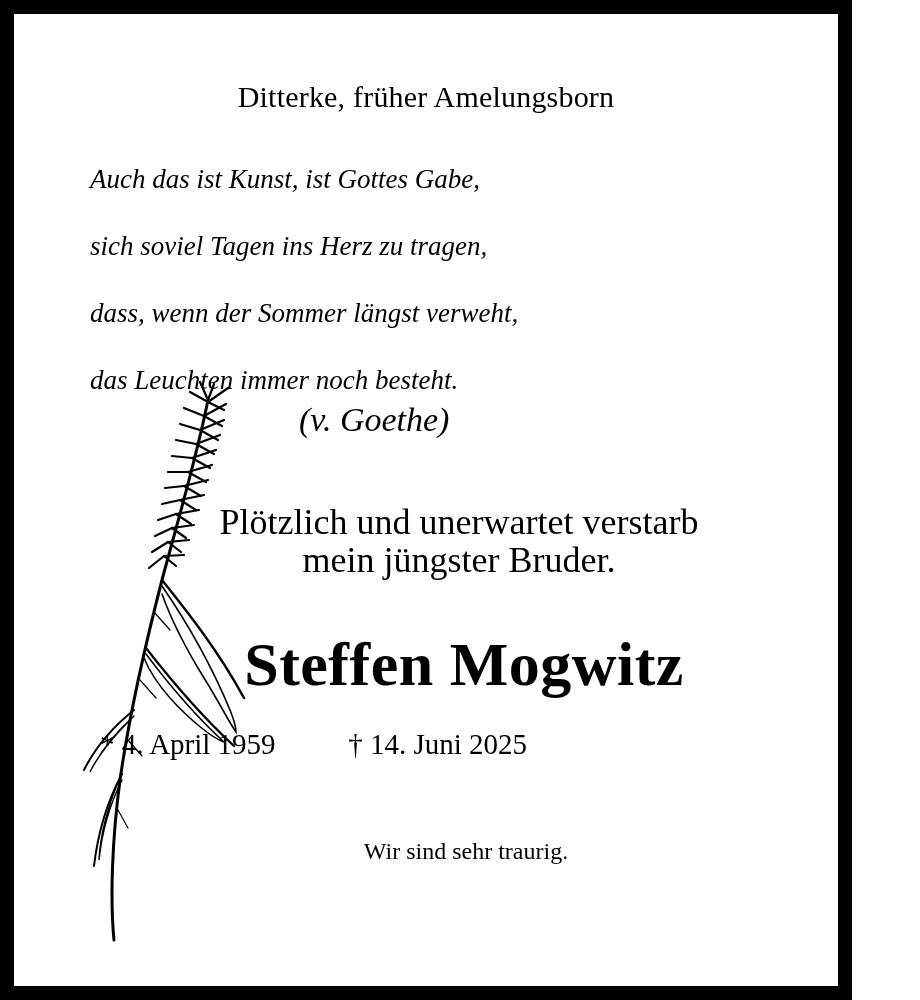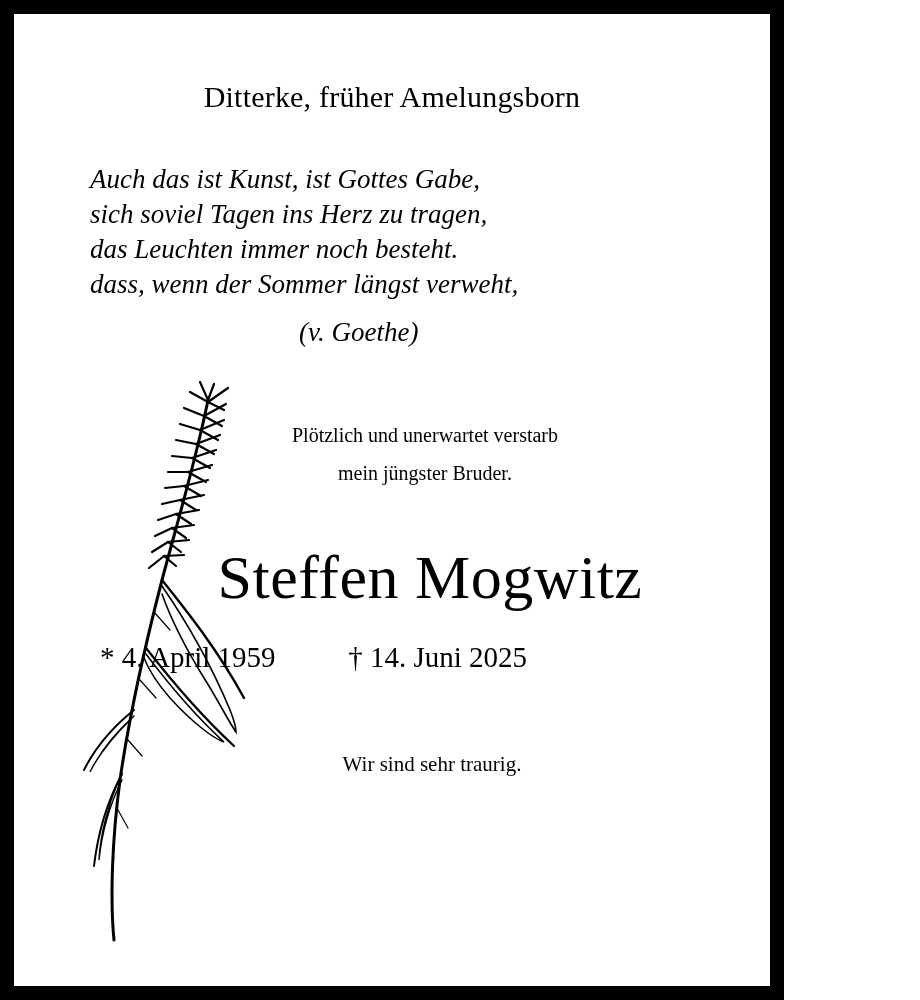--- a/index.html
+++ b/index.html
@@ -10,21 +10,21 @@
   body {
     width: 920px;
     height: 1000px;
     font-family: "Liberation Serif", serif;
     color: #000000;
     overflow: hidden;
   }
   .notice {
     position: relative;
     box-sizing: border-box;
-    width: 784px;
+    width: 852px;
     height: 1000px;
     background: #ffffff;
     border: 14px solid #000000;
     padding: 0;
   }
   .inner {
     position: relative;
     box-sizing: border-box;
     width: 100%;
     height: 100%;
@@ -41,43 +41,44 @@
   .poem {
     margin-top: 48px;
     padding-left: 76px;
     font-style: italic;
     font-size: 27px;
     line-height: 35px;
     text-align: left;
   }
   .poem-line {
     white-space: pre;
+    margin-top: 32px;
   }
   .poem-attr {
-    margin-top: 13px;
+    margin-top: 4px;
     padding-left: 285px;
     font-style: italic;
-    font-size: 27px;
+    font-size: 34px;
     line-height: 35px;
   }
   .intro {
     margin-top: 66px;
     text-align: center;
-    font-size: 20px;
+    font-size: 36px;
     line-height: 38px;
     padding-left: 90px;
     padding-right: 24px;
   }
   .intro-line-2 {
     display: block;
   }
   .name {
     margin-top: 52px;
     text-align: center;
-    font-weight: normal;
+    font-weight: bold;
     font-size: 62px;
     line-height: 66px;
     letter-spacing: 0.5px;
     padding-left: 86px;
     padding-right: 10px;
   }
   .dates {
     margin-top: 30px;
     text-align: left;
     font-size: 29px;
@@ -85,21 +86,21 @@
     padding-left: 86px;
     padding-right: 10px;
   }
   .dates .gap {
     display: inline-block;
     width: 58px;
   }
   .closing {
     margin-top: 70px;
     text-align: center;
-    font-size: 21px;
+    font-size: 24px;
     line-height: 40px;
     padding-left: 96px;
     padding-right: 16px;
   }
   .survivors {
     margin-top: 10px;
     text-align: center;
     font-weight: bold;
     font-size: 31px;
     line-height: 40px;
@@ -119,22 +120,22 @@
 <body>
 
 <div class="notice">
   <div class="inner">
 
     <div class="location">Ditterke, früher Amelungsborn</div>
 
     <div class="poem">
       <div class="poem-line">Auch das ist Kunst, ist Gottes Gabe,</div>
       <div class="poem-line">sich soviel Tagen ins Herz zu tragen,</div>
+      <div class="poem-line">dass, wenn der Sommer längst verweht,</div>
       <div class="poem-line">das Leuchten immer noch besteht.</div>
-      <div class="poem-line">dass, wenn der Sommer längst verweht,</div>
     </div>
     <div class="poem-attr">(v. Goethe)</div>
 
     <div class="intro">
       <span>Plötzlich und unerwartet verstarb</span>
       <span class="intro-line-2">mein jüngster Bruder.</span>
     </div>
 
     <div class="name">Steffen Mogwitz</div>
 

